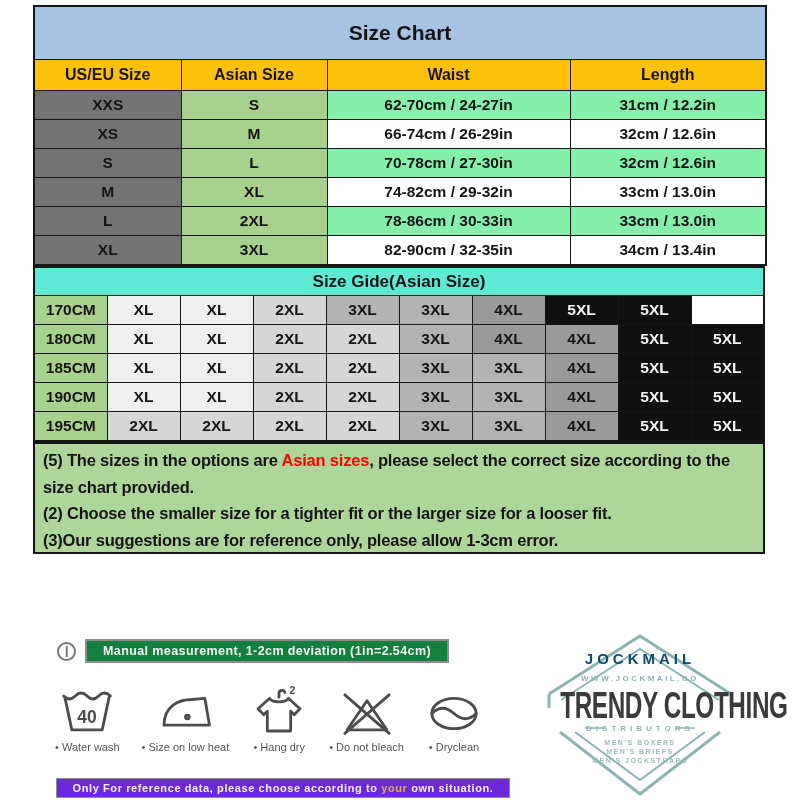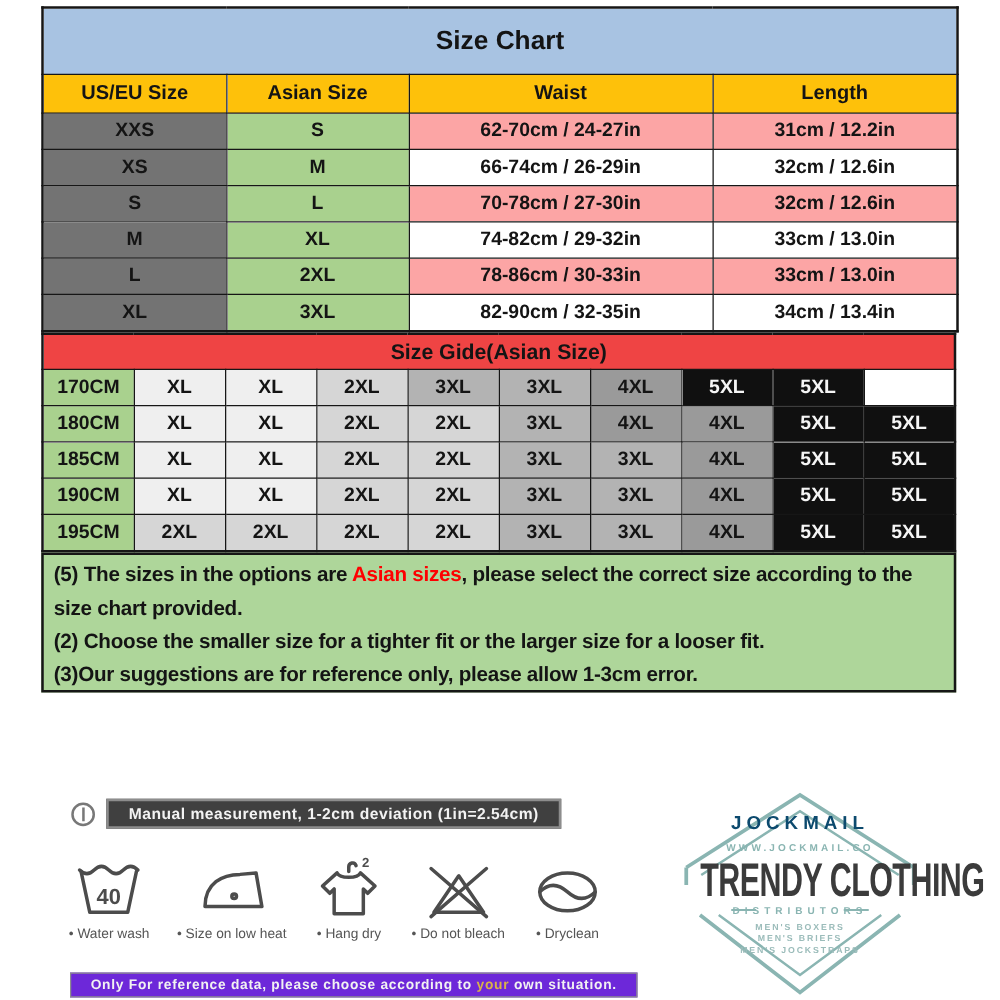--- a/index.html
+++ b/index.html
@@ -8,39 +8,39 @@
   .stack{position:absolute;left:33px;top:5px;width:732px;}
 
   table{border-collapse:collapse;table-layout:fixed;width:732px;border:2px solid #161616;}
   th,td{border:1px solid #161616;text-align:center;vertical-align:middle;
         font-weight:bold;font-size:15.5px;padding:0;height:28px;overflow:hidden;white-space:nowrap;}
 
   .sc-title-cell{height:52px;font-size:21px;background:#a8c3e2;}
   #sc-head th{height:30px;background:#fec10a;font-size:16px;}
   .c-yellow{background:#737373;}
   .c-green{background:#a9d18e;}
-  .c-gray{background:#fca5a5;}
+  .c-gray{background:#86efac;}
   .c-white{background:#ffffff;}
   .inv{color:#f5f5f5;}
 
-  .sg-title-cell{height:27px;background:#ef4444;font-size:17px;}
+  .sg-title-cell{height:27px;background:#5eead4;font-size:17px;}
   #sg-head th{background:#fec10a;font-size:15px;}
   .sg-corner{padding:0;height:56px;}
   .sg-corner div{height:28px;line-height:28px;font-size:14.5px;}
   .sg-corner .corner-top{border-bottom:1px solid #161616;}
 
   .notes{background:#aed69a;border:2px solid #161616;box-sizing:border-box;width:732px;height:112px;
          padding:3px 8px 0 8px;font-size:16.5px;font-weight:bold;line-height:26.5px;color:#141414;letter-spacing:-0.2px;}
   .notes .red{color:#fe0000;}
   .notes p{margin:0;}
 
   .measure{position:absolute;left:57px;top:639px;display:flex;align-items:center;gap:9px;}
   .m-icon{width:15px;height:15px;border-radius:50%;border:2.5px solid #787878;position:relative;}
   .m-icon::after{content:"";position:absolute;left:50%;top:2px;bottom:2px;width:2.5px;background:#787878;transform:translateX(-50%);}
-  .m-bar{background:#404040;color:#f3f3f3;font-size:12.5px;font-weight:bold;letter-spacing:0.4px;
+  .m-bar{background:#15803d;color:#f3f3f3;font-size:12.5px;font-weight:bold;letter-spacing:0.4px;
          padding:3px 16px;border:2px solid #8d8d8d;white-space:nowrap;}
 
   .care{position:absolute;left:55px;top:682px;display:flex;align-items:flex-end;gap:22px;}
   .care-item{display:flex;flex-direction:column;align-items:center;}
   .care-item svg{width:56px;height:56px;}
   .care-item svg *{stroke:#4c4c4c;fill:none;stroke-width:2.4;stroke-linejoin:round;stroke-linecap:round;}
   .care-item svg text{stroke:none;fill:#4c4c4c;}
   .care-label{font-size:11px;color:#555555;margin-top:3px;white-space:nowrap;}
 
   .logo{position:absolute;left:545px;top:620px;width:190px;height:180px;}

